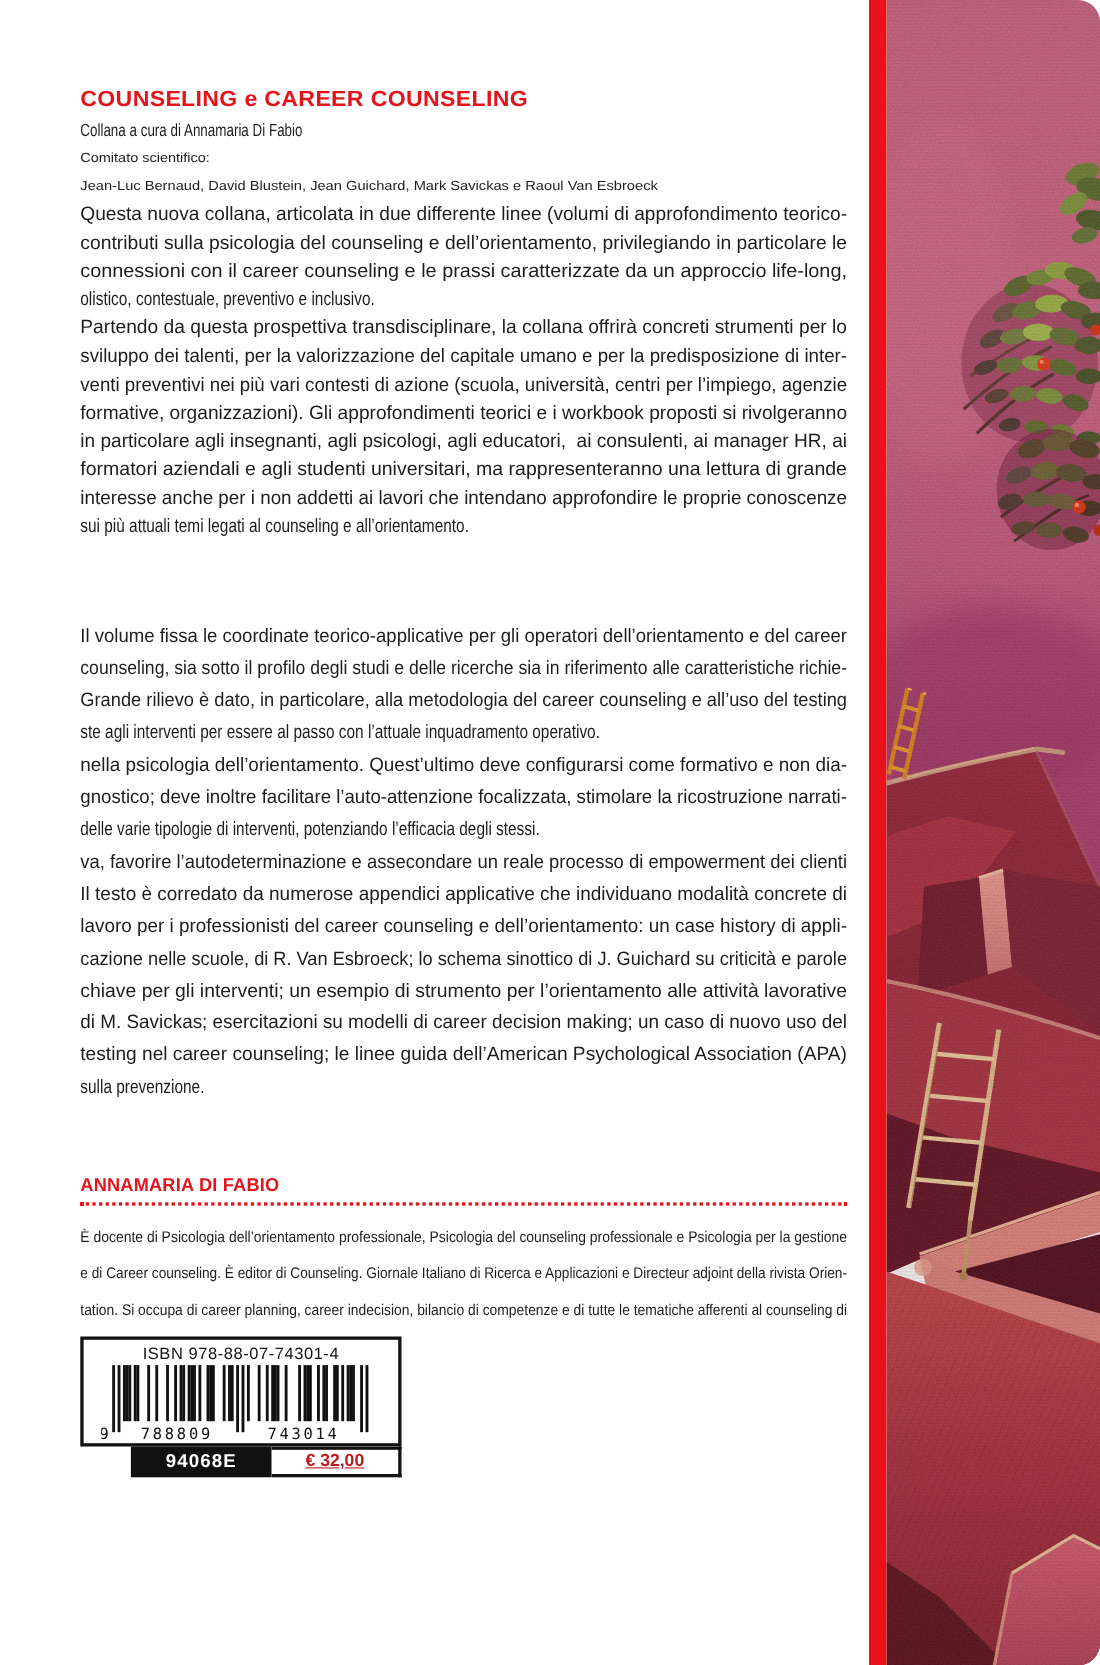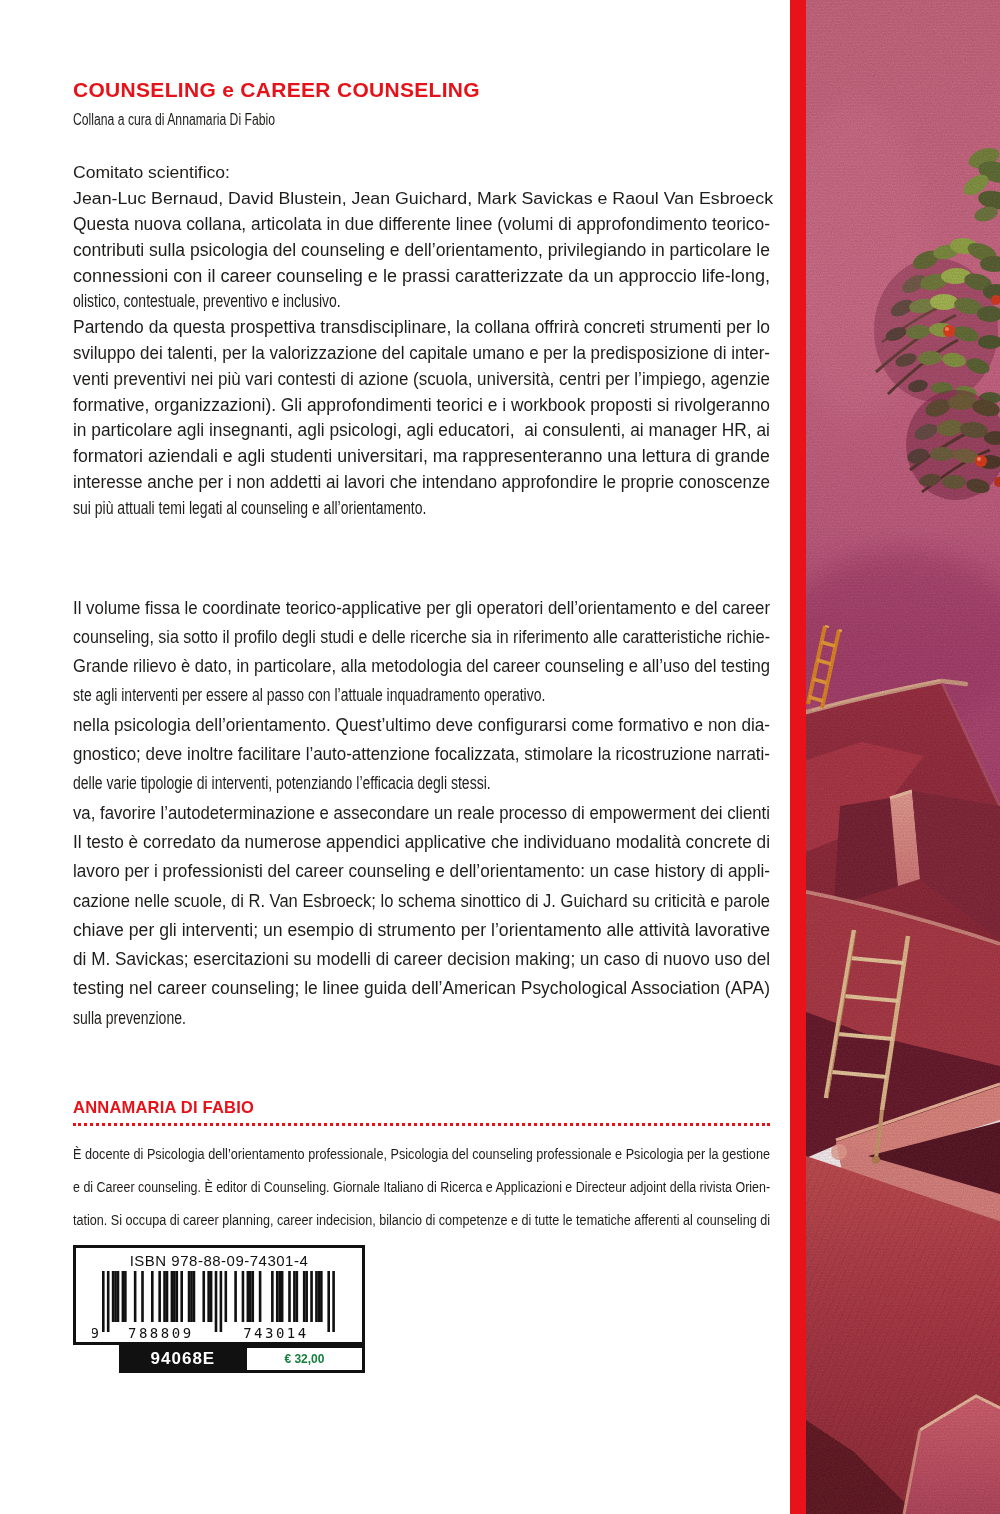--- a/index.html
+++ b/index.html
@@ -1,39 +1,39 @@
 <!DOCTYPE html>
 <html><head>
 <meta charset="utf-8">
 <style>
   :root{ --red:#e51319; --stripe:#e8121b; --ink:#1f1d1b; }
   html,body{margin:0;padding:0;}
   body{width:1000px;height:1514px;background:#fff;font-family:"Liberation Sans",sans-serif;color:var(--ink);}
-  .page{position:relative;width:1000px;height:1514px;background:#fff;overflow:hidden;}
+  .page{position:relative;width:1000px;height:1514px;background:#fff;overflow:hidden;border-radius:20px;}
   .content{position:absolute;left:73px;top:0;width:697px;}
   .tline{width:100%;}
   .ln{display:inline-block;white-space:nowrap;transform-origin:0 50%;}
   .red{color:var(--red);}
   .bold{font-weight:700;}
   .title{margin-top:78px;font-size:20px;line-height:24px;font-weight:700;letter-spacing:.3px;}
   .subtitle{margin-top:8px;font-size:16px;line-height:20px;}
-  .committee{margin-top:30px;font-size:16px;line-height:26px;}
+  .committee{font-size:12px;line-height:26px;}
   .block1{font-size:17.5px;line-height:25.8px;}
   .block2{margin-top:72px;font-size:17.5px;line-height:29.3px;}
   .author-head{margin-top:64px;font-size:17px;line-height:22px;font-weight:700;letter-spacing:.2px;}
   .dotline{margin-top:4px;border-bottom:3px dotted var(--red);width:100%;height:0;}
   .bio{margin-top:12px;font-size:14px;line-height:33px;}
   .barcode-wrap{margin-top:8px;width:292px;}
   .isbn-box{box-sizing:border-box;width:292px;border:3px solid #111;background:#fff;text-align:center;padding:4px 0 2px;}
   .isbn-label{font-size:15px;letter-spacing:.5px;color:#111;}
   #ean{display:block;margin:1px auto 0;}
   .ean-num{font-family:"DejaVu Sans Mono",monospace;font-size:14px;letter-spacing:2.5px;fill:#111;}
   .row{display:flex;width:292px;box-sizing:border-box;height:28px;padding-left:46px;}
   .code-box{box-sizing:border-box;width:152px;background:#111;color:#fff;font-weight:700;font-size:17px;letter-spacing:1px;display:flex;align-items:center;justify-content:center;}
-  .price-box{box-sizing:border-box;width:140px;border:3px solid #111;border-left:none;background:#fff;color:#15803d;font-weight:700;font-size:12px;display:flex;align-items:center;justify-content:center;}
+  .price-box{box-sizing:border-box;width:140px;border:3px solid #111;border-left:none;background:#fff;color:#b91c1c;font-weight:700;font-size:16px;display:flex;align-items:center;justify-content:center;text-decoration:underline;}
   .red-stripe{position:absolute;left:790px;top:0;width:16px;height:1514px;background:var(--stripe);}
   .art{position:absolute;left:806px;top:0;width:194px;height:1514px;display:block;}
 </style>
 </head>
 <body>
 
 <div class="page">
   <main class="content">
 
     <div class="title tline">
@@ -92,21 +92,21 @@
     <div class="dotline"></div>
 
     <section class="bio">
         <div class="tline"><span class="ln" style="transform: scaleX(0.9046);">È docente di Psicologia dell’orientamento professionale, Psicologia del counseling professionale e Psicologia per la gestione</span></div>
         <div class="tline"><span class="ln" style="transform: scaleX(0.8886);">e di Career counseling. È editor di Counseling. Giornale Italiano di Ricerca e Applicazioni e Directeur adjoint della rivista Orien-</span></div>
         <div class="tline"><span class="ln" style="transform: scaleX(0.9004);">tation. Si occupa di career planning, career indecision, bilancio di competenze e di tutte le tematiche afferenti al counseling di</span></div>
       </section>
 
     <div class="barcode-wrap">
       <div class="isbn-box">
-        <div class="isbn-label">ISBN 978-88-09-74301-4</div>
+        <div class="isbn-label">ISBN 978-88-07-74301-4</div>
         <svg id="ean" width="254" height="70" xmlns="http://www.w3.org/2000/svg">
             <rect x="10.00" y="1" width="2.60" height="61" fill="#111111"></rect>
             <rect x="14.90" y="1" width="2.60" height="61" fill="#111111"></rect>
             <rect x="19.80" y="1" width="2.60" height="51" fill="#111111"></rect>
             <rect x="22.25" y="1" width="2.60" height="51" fill="#111111"></rect>
             <rect x="24.70" y="1" width="2.60" height="51" fill="#111111"></rect>
             <rect x="29.60" y="1" width="2.60" height="51" fill="#111111"></rect>
             <rect x="32.05" y="1" width="2.60" height="51" fill="#111111"></rect>
             <rect x="41.85" y="1" width="2.60" height="51" fill="#111111"></rect>
             <rect x="49.20" y="1" width="2.60" height="51" fill="#111111"></rect>

